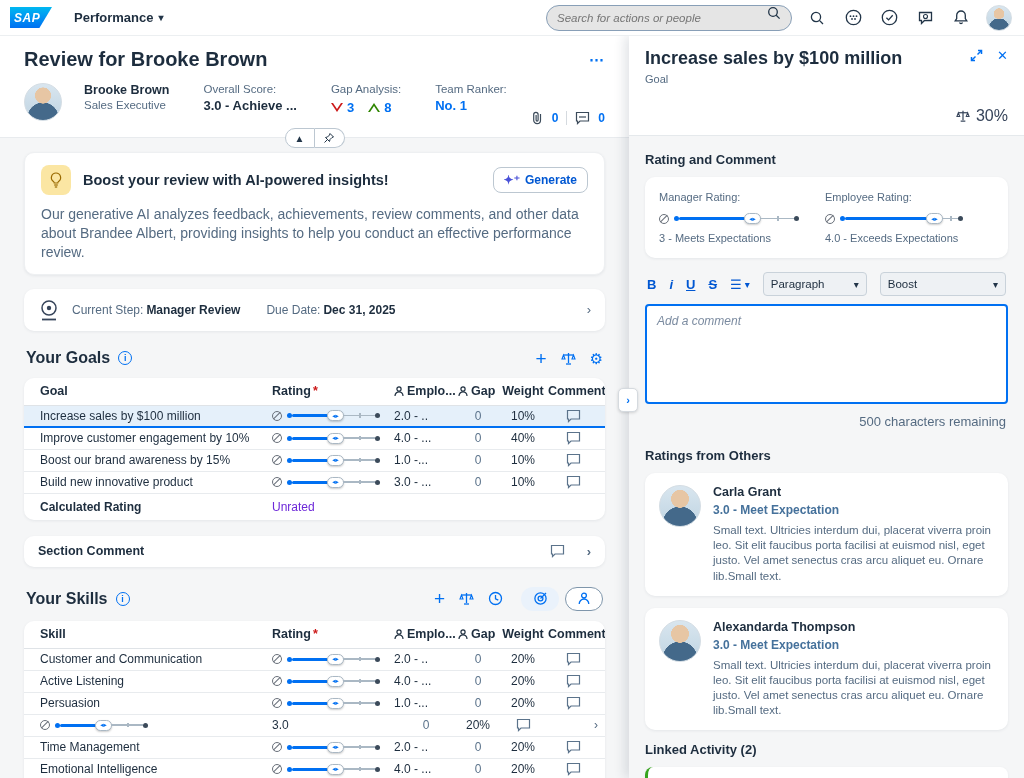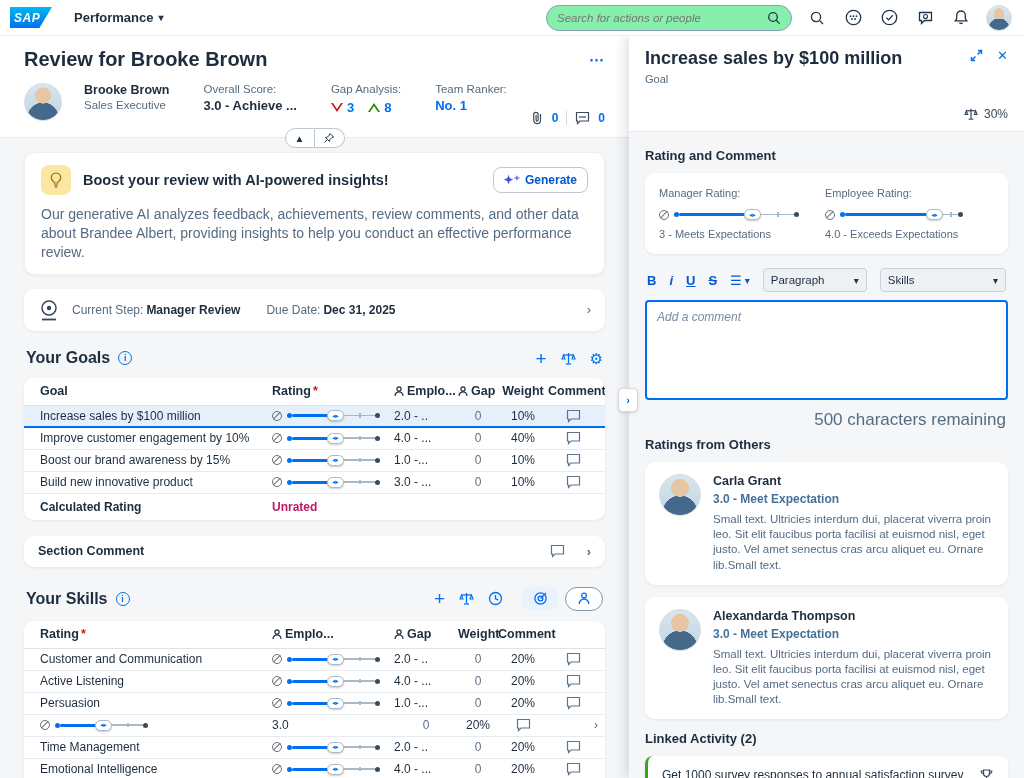--- a/index.html
+++ b/index.html
@@ -4,21 +4,21 @@
 <style>
   * { margin:0; padding:0; box-sizing:border-box; }
   html,body { width:1024px; height:778px; overflow:hidden; font-family:"Liberation Sans", sans-serif; background:#f5f6f7; color:#1d2d3e; }
 
   
   .topbar { height:36px; background:#fff; display:flex; align-items:center; padding:0 12px 0 10px; border-bottom:1px solid #eceff1; position:relative; z-index:5; }
   .sap-logo { width:42px; height:21px; background:linear-gradient(180deg,#00b8f1,#0070f2); clip-path:polygon(0 0,100% 0,70% 100%,0 100%); color:#fff; font-weight:bold; font-style:italic; font-size:12px; display:flex; align-items:center; padding-left:4px; letter-spacing:.5px; }
   .app-switch { display:flex; align-items:center; gap:5px; margin-left:22px; font-size:13px; font-weight:bold; color:#1d2d3e; cursor:pointer; }
   .chev-down { font-size:10px; color:#223548; }
   .topbar-right { margin-left:auto; display:flex; align-items:center; gap:14px; }
-  .searchpill { width:246px; height:26px; border:1px solid #889fb7; border-radius:13px; display:flex; align-items:center; padding:0 10px; gap:2px; background:#86efac; }
+  .searchpill { width:246px; height:26px; border:1px solid #889fb7; border-radius:13px; display:flex; padding:0 10px; gap:2px; background:#e5e5e5; }
   .searchpill input { border:none; outline:none; flex:1; font-size:11.5px; font-style:italic; color:#556b82; background:transparent; font-family:"Liberation Sans",sans-serif; }
   .tb-icon { width:22px; height:22px; display:flex; align-items:center; justify-content:center; cursor:pointer; }
   .avatar { border-radius:50%; background:
       radial-gradient(circle at 50% 32%, #e7c6a4 0 26%, rgba(0,0,0,0) 27%),
       radial-gradient(circle at 50% 95%, #44698a 0 40%, rgba(0,0,0,0) 41%),
       linear-gradient(180deg,#d9e6ef,#bfd4e2); border:1px solid #d4dde4; }
   .avatar.sm { width:26px; height:26px; }
 
   
   .split { display:flex; height:742px; position:relative; }
@@ -81,21 +81,21 @@
   .tg-btn { width:38px; height:24px; border-radius:12px; display:flex; align-items:center; justify-content:center; cursor:pointer; }
   .tg-btn.sel { background:#eaf2fb; }
   .tg-btn.outl { border:1px solid #7f96ab; background:#fff; }
 
   
   .tbl { margin-bottom:16px; overflow:hidden; }
   .trow { display:grid; grid-template-columns:232px 122px 64px 40px 50px 50px 18px; align-items:center; padding:0 10px 0 16px; min-height:22px; border-bottom:1px solid #e8ebee; font-size:12px; cursor:pointer; }
   .trow.thead { font-weight:bold; font-size:12.5px; min-height:28px; border-bottom:1px solid #dfe3e7; cursor:default; }
   .trow.selected { background:#e5f0fa; border-bottom:2px solid #0070f2; }
   .trow.calc { font-weight:bold; border-bottom:none; min-height:26px; cursor:default; }
-  .calc-val { font-weight:700; color:#be185d; }
+  .calc-val { font-weight:400; color:#6d28d9; }
   .req { color:#cc1919; margin-left:2px; }
   .hd-ic { display:inline-flex; align-items:center; gap:3px; }
   .c-gap, .c-weight { text-align:center; }
   .c-gap { color:#5b738b; }
   .c-comment { display:flex; justify-content:center; }
   .c-chev { color:#556b82; font-size:12px; text-align:right; }
 
   
   .slider { display:inline-flex; align-items:center; cursor:pointer; }
   .sl-no { width:10px; height:10px; border:1.4px solid #69707a; border-radius:50%; position:relative; margin-right:5px; flex:none; }
@@ -113,39 +113,39 @@
   .comment-card { padding:8px 14px; display:flex; align-items:center; font-size:12.5px; font-weight:bold; margin-bottom:20px; }
   .comment-card .c-comment { margin-left:auto; margin-right:22px; }
 
   
   .rp-head { background:#fff; padding:12px 16px 8px; }
   .rp-title-row { display:flex; align-items:flex-start; }
   .rp-title { font-size:18px; font-weight:bold; }
   .rp-icons { margin-left:auto; display:flex; gap:14px; align-items:center; }
   .rp-ic { color:#0070f2; cursor:pointer; font-size:13px; }
   .rp-sub { font-size:11px; color:#556b82; margin-top:4px; }
-  .rp-weight { display:flex; justify-content:flex-end; align-items:center; gap:6px; padding:14px 16px 10px; font-size:12px; color:#36445a; background:#fff; border-bottom:1px solid #e5e9ec; }
+  .rp-weight { display:flex; justify-content:flex-end; align-items:center; gap:6px; padding:14px 16px 10px; font-size:16px; color:#36445a; background:#fff; border-bottom:1px solid #e5e9ec; }
   .rp-body { flex:1; overflow:hidden; padding:12px 16px; }
   .rp-sec-title { font-size:13px; font-weight:bold; margin:4px 0 10px; }
   .rating-card { padding:14px; margin-bottom:14px; }
   .rc-cols { display:flex; gap:26px; }
   .rc-label { font-size:11px; color:#556b82; }
   .rc-slider { margin:10px 0 8px; }
   .rc-value { font-size:11px; color:#556b82; }
 
   .ed-toolbar { display:flex; align-items:center; gap:13px; margin:4px 2px 8px; }
   .ed-btn { color:#0057d2; font-size:13px; font-weight:bold; cursor:pointer; }
   .ed-btn u { text-decoration:underline; }
   .ed-list { display:flex; align-items:center; gap:3px; color:#0057d2; cursor:pointer; font-size:13px; }
   .ed-select { height:24px; background:#eef1f4; border:1px solid #c9d2da; border-radius:4px; display:flex; align-items:center; font-size:11.5px; padding:0 7px; gap:14px; color:#1d2d3e; cursor:pointer; }
   .ed-select .chev-down { margin-left:auto; }
   .ed-select.para { width:104px; } .ed-select.font { flex:1; }
   .comment-box { width:100%; height:100px; border:2px solid #0070f2; border-radius:4px; resize:none; padding:8px 10px; font-size:12px; font-family:"Liberation Sans",sans-serif; color:#1d2d3e; outline:none; background:#fff; }
   .comment-box::placeholder { font-style:italic; color:#7b8ba0; }
-  .char-left { text-align:right; font-size:17px; color:#556b82; margin:6px 2px 7px; }
+  .char-left { text-align:right; font-size:13px; color:#556b82; margin:6px 2px 19px; }
 
   .other-card { padding:12px 14px; display:flex; gap:12px; margin-bottom:12px; }
   .avatar.lg { width:42px; height:42px; flex:none; }
   .oc-name { font-size:12.5px; font-weight:bold; }
   .oc-rating { font-size:12px; color:#45719b; font-weight:bold; margin-top:4px; }
   .oc-text { font-size:11.5px; color:#556b82; line-height:1.32; margin-top:6px; }
 
   .linked-card { border-left:3px solid #36a41d; border-radius:8px; padding:0 14px; margin-bottom:10px; }
   .li-item { padding:12px 0 10px; }
   .li-top { display:flex; align-items:flex-start; gap:10px; }
@@ -478,20 +478,21 @@
               <svg class="ic" width="12" height="13" viewBox="0 0 12 13">
                   <circle cx="6" cy="3.6" r="2.4" fill="none" stroke="#0070f2" stroke-width="1.3"></circle>
                   <path d="M1.2 12 a4.8 5 0 0 1 9.6 0" fill="none" stroke="#0070f2" stroke-width="1.3"></path>
                 </svg>
             </span>
           </div>
         </div>
       </div>
       <div class="card tbl">
         <div class="trow thead">
+          <span>Skill</span>
           <span><span>Rating</span><span class="req">*</span></span>
           <span class="hd-ic">
             <svg class="ic" width="10" height="11" viewBox="0 0 10 11">
                 <circle cx="5" cy="3" r="2.1" fill="none" stroke="#1d2d3e" stroke-width="1.2"></circle>
                 <path d="M1 10 a4 4.2 0 0 1 8 0" fill="none" stroke="#1d2d3e" stroke-width="1.2"></path>
               </svg>
             <span>Emplo...</span>
             </span>
           <span class="hd-ic">
             <svg class="ic" width="10" height="11" viewBox="0 0 10 11">
@@ -737,21 +738,21 @@
         <span class="ed-btn">B</span>
         <span class="ed-btn" style="font-style:italic">i</span>
         <span class="ed-btn"><u>U</u></span>
         <span class="ed-btn"><s>S</s></span>
         <span class="ed-list">☰<span class="chev-down" style="color:#0057d2">▾</span></span>
         <div class="ed-select para">
           <span>Paragraph</span>
           <span class="chev-down">▾</span>
         </div>
         <div class="ed-select font">
-          <span>Skills</span>
+          <span>Boost</span>
           <span class="chev-down">▾</span>
         </div>
       </div>
       <textarea class="comment-box" placeholder="Add a comment" style=""></textarea>
       <div class="char-left">500 characters remaining</div>
 
       <div class="rp-sec-title">Ratings from Others</div>
       <div>
 
           <div class="card other-card">

